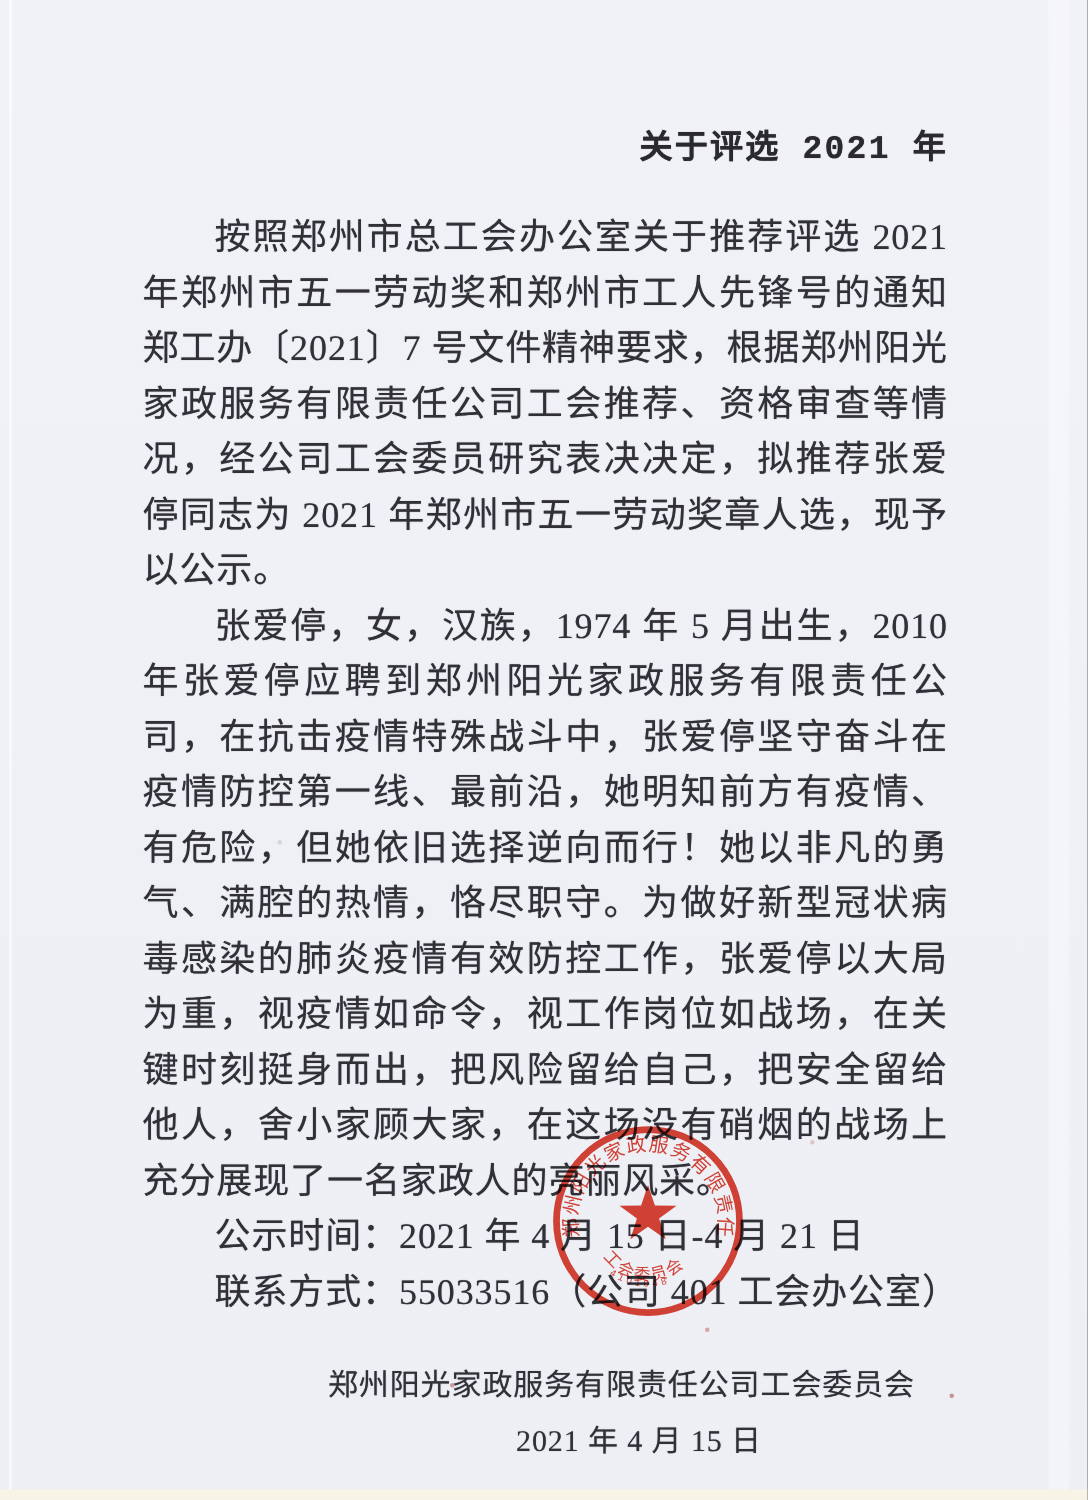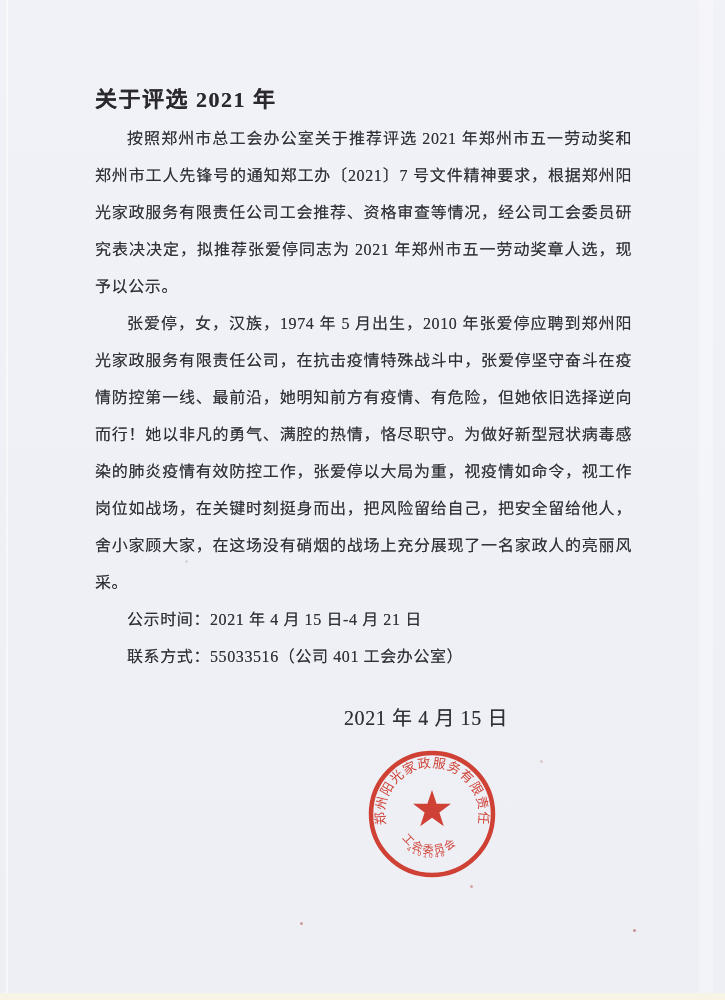--- a/index.html
+++ b/index.html
@@ -45,31 +45,32 @@
     border-radius: 50%;
     opacity: .55;
   }
   .content {
     position: absolute;
     left: 95px;
     top: 80px;
     width: 537px;
   }
   .title {
-    text-align: left;
-    font-family: Liberation Serif, serif;
+    text-align: right;
+    font-family: Liberation Mono, monospace;
     font-weight: 700;
     font-size: 22px;
     line-height: 40px;
     letter-spacing: 1.5px;
     color: #2a2a2e;
     text-shadow: 0 0 0.5px rgba(40,40,50,.8);
   }
   .body-block {
-    font-size: 16px;
+    margin-top: 21px;
+    font-size: 24px;
     line-height: 37px;
     letter-spacing: 0.6px;
     text-align: justify;
     text-shadow: 0 0 0.6px rgba(55,55,65,.65);
   }
   .body-block p {
     margin: 0;
     text-indent: 2em;
   }
   .notice-line {
@@ -127,20 +128,21 @@
     </div>
 
     <div class="body-block">
       <p>按照郑州市总工会办公室关于推荐评选 2021 年郑州市五一劳动奖和郑州市工人先锋号的通知郑工办〔2021〕7 号文件精神要求，根据郑州阳光家政服务有限责任公司工会推荐、资格审查等情况，经公司工会委员研究表决决定，拟推荐张爱停同志为 2021 年郑州市五一劳动奖章人选，现予以公示。</p>
       <p>张爱停，女，汉族，1974 年 5 月出生，2010 年张爱停应聘到郑州阳光家政服务有限责任公司，在抗击疫情特殊战斗中，张爱停坚守奋斗在疫情防控第一线、最前沿，她明知前方有疫情、有危险，但她依旧选择逆向而行！她以非凡的勇气、满腔的热情，恪尽职守。为做好新型冠状病毒感染的肺炎疫情有效防控工作，张爱停以大局为重，视疫情如命令，视工作岗位如战场，在关键时刻挺身而出，把风险留给自己，把安全留给他人，舍小家顾大家，在这场没有硝烟的战场上充分展现了一名家政人的亮丽风采。</p>
       <div class="notice-line">公示时间：2021 年 4 月 15 日-4 月 21 日</div>
       <div class="notice-line">联系方式：55033516（公司 401 工会办公室）</div>
     </div>
 
     <div class="sign-block">
+      <div class="signature">郑州阳光家政服务有限责任公司工会委员会</div>
       <div class="sign-date">2021 年 4 月 15 日</div>
     </div>
 
   </div>
 
   <div class="seal">
     <svg width="140" height="140" viewBox="0 0 140 140" xmlns="http://www.w3.org/2000/svg">
       <defs>
         <path id="ringArc" d="M 25,84 A 47,47 0 1 1 115,84" fill="none"></path>
         <path id="bannerArc" d="M 37,88 A 36,36 0 0 0 103,88" fill="none"></path>

